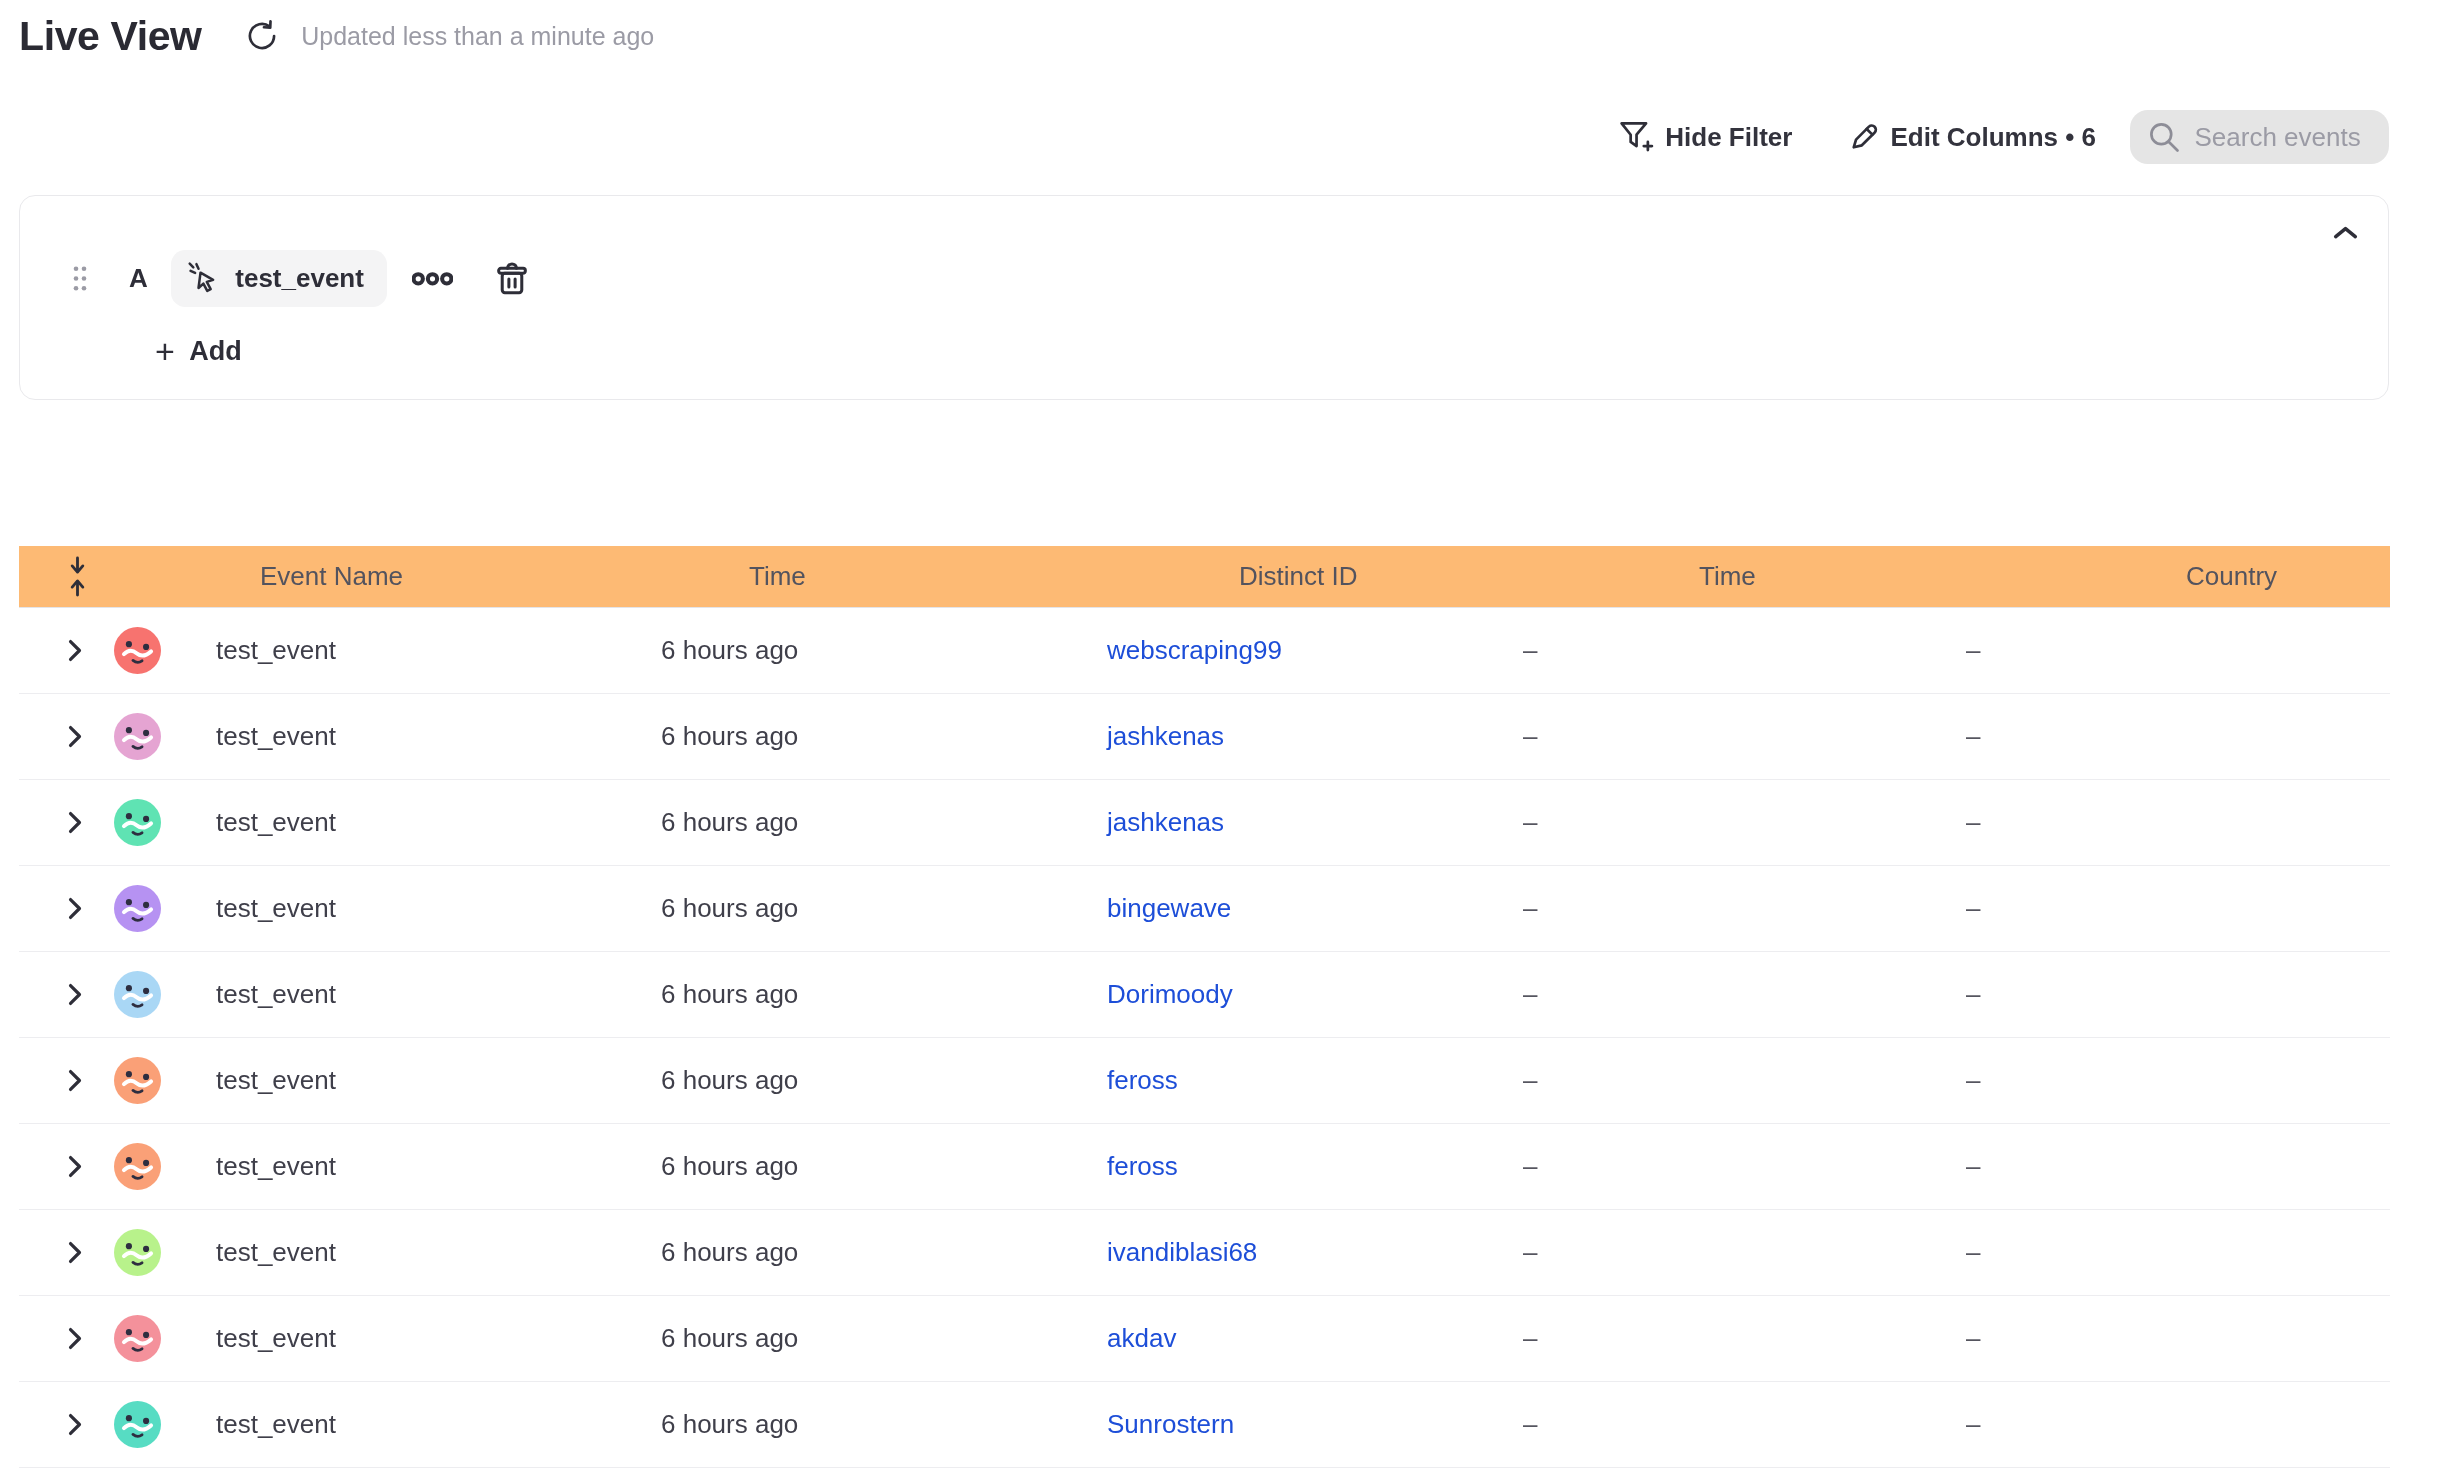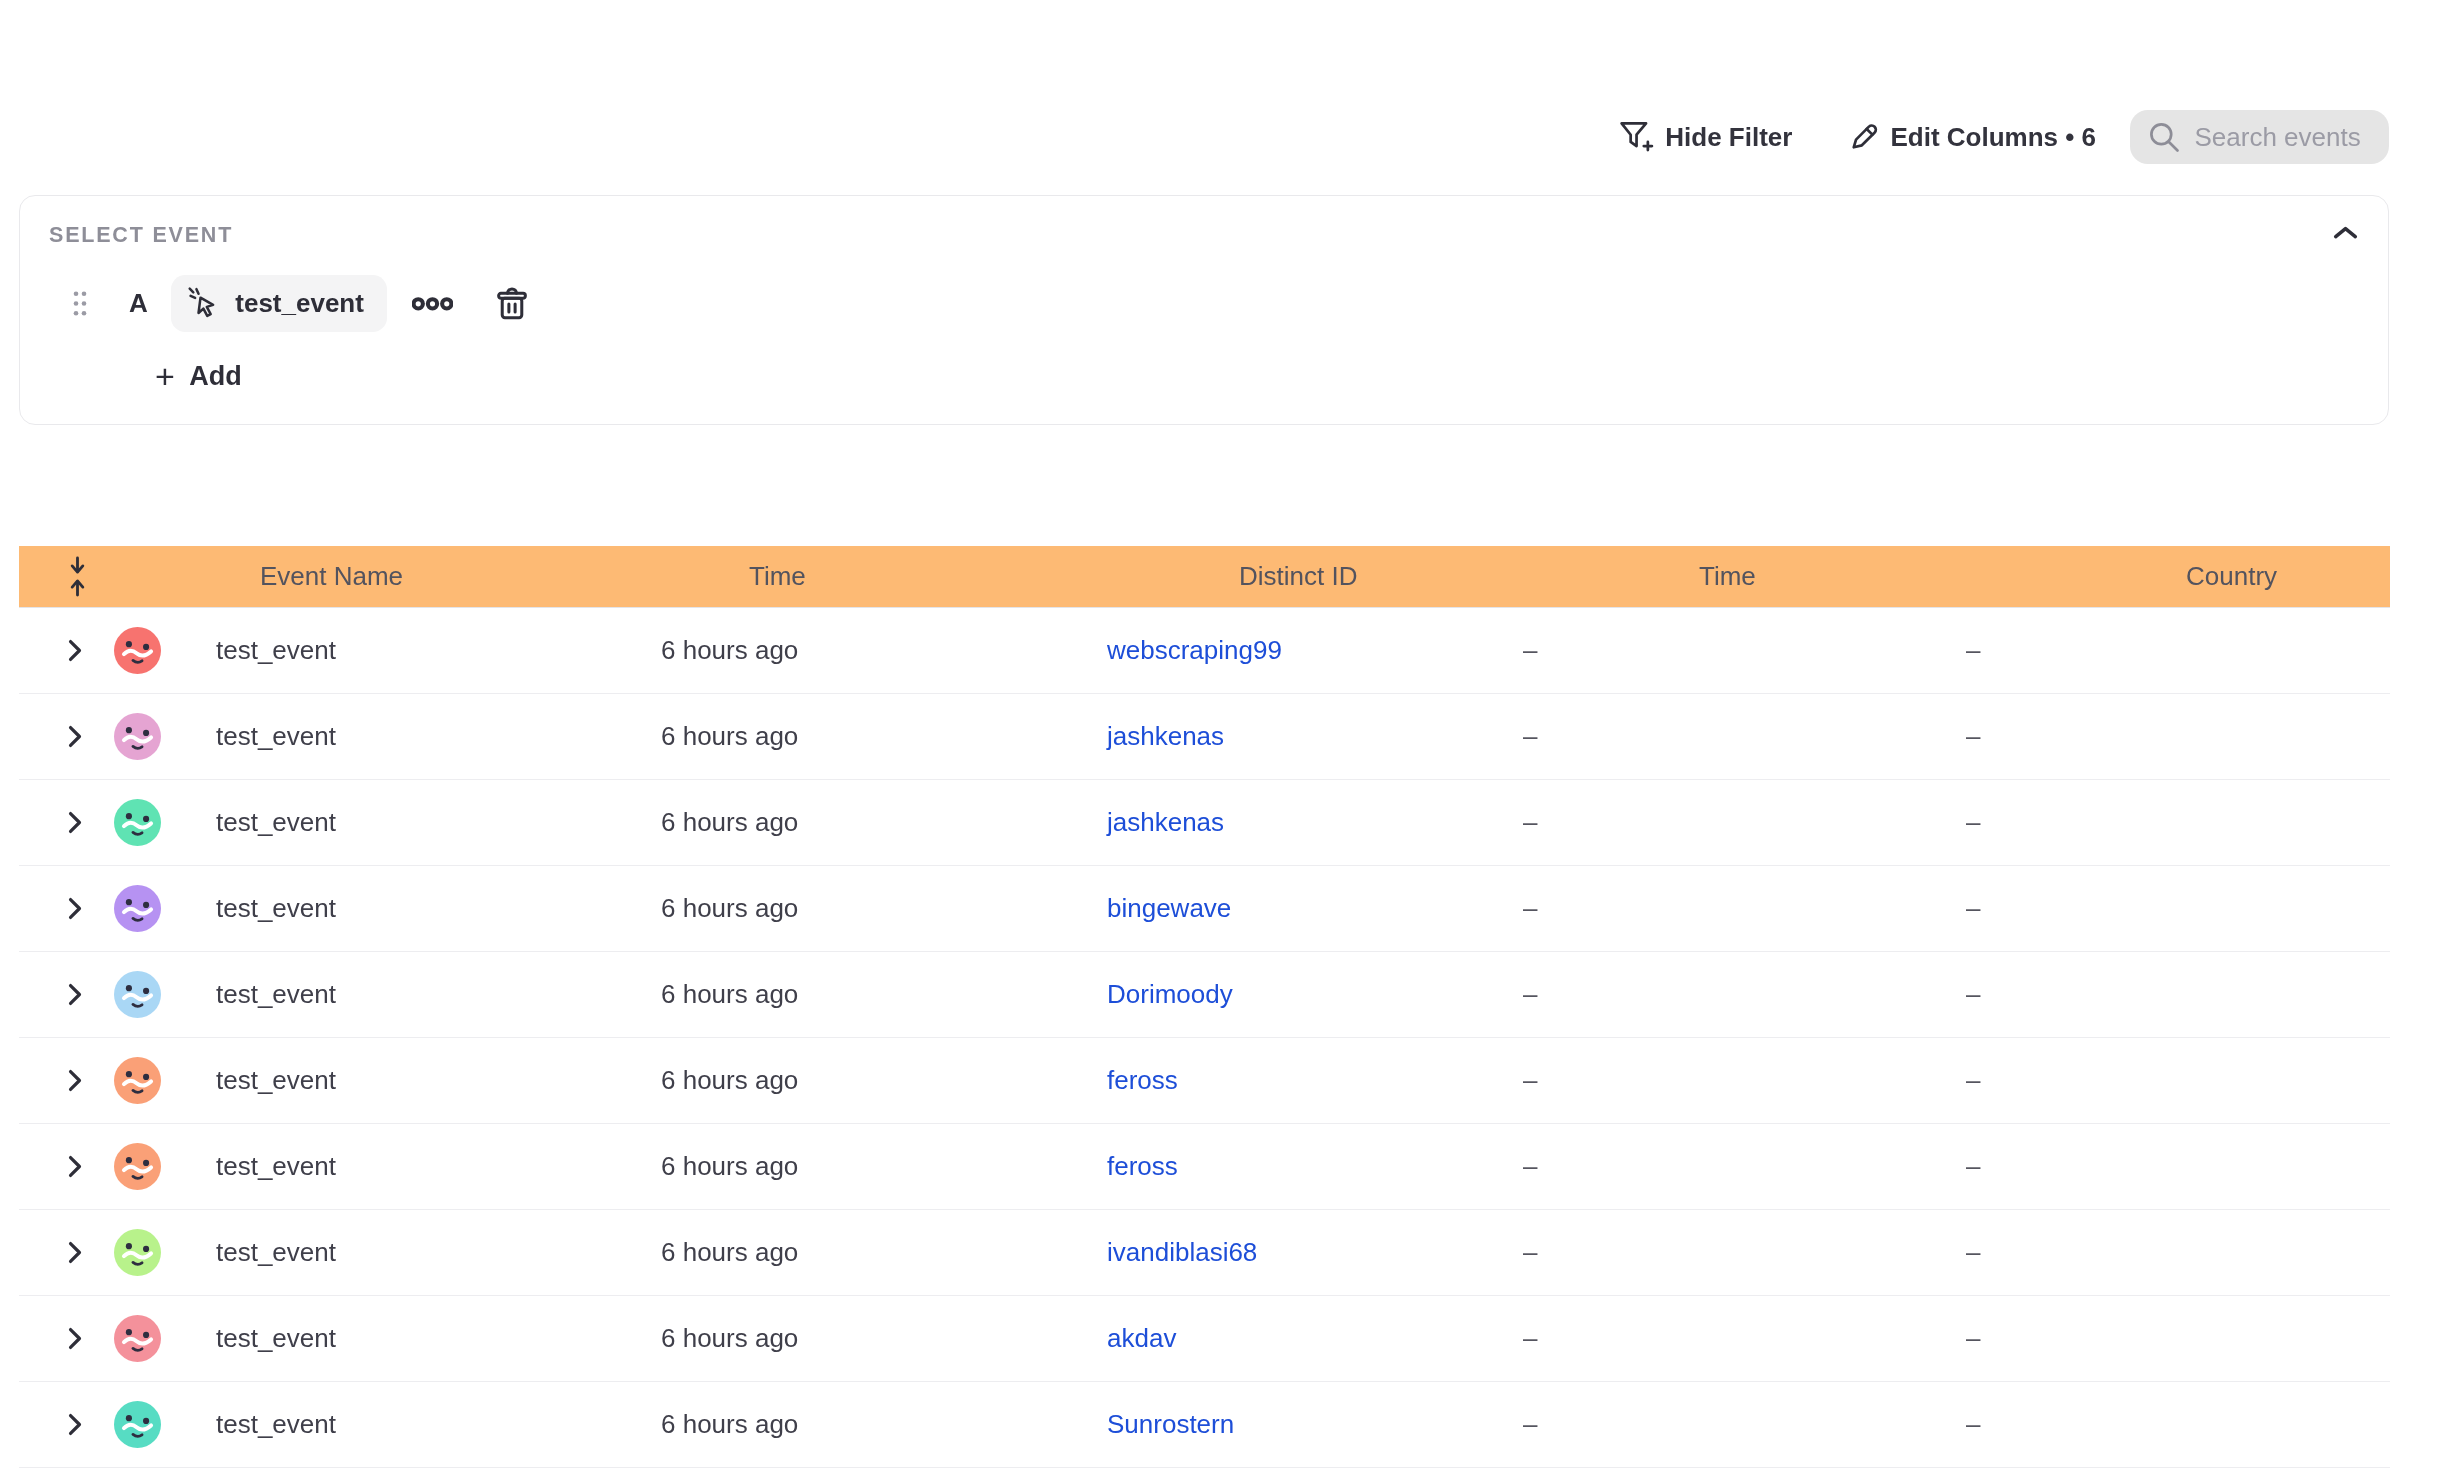--- a/index.html
+++ b/index.html
@@ -59,20 +59,32 @@
   .link { font-size: 26px; color: #1d4ed8; text-decoration: none; cursor: pointer; }
   .collapse-btn { background: transparent; border: none; cursor: pointer; display: flex; }
 
   svg { display: block; }
 </style>
 </head>
 <body>
 
 <div id="app">
 
+  <div class="page-header">
+    <h1 class="page-title">Live View</h1>
+    <button class="refresh-btn">
+      <span>
+        <svg width="34" height="34" viewBox="0 0 38 38" fill="none" stroke="#2e2e38" stroke-width="3" stroke-linecap="round" stroke-linejoin="round">
+          <path d="M32.5 19 a13.5 13.5 0 1 1 -5.2 -10.7"></path>
+          <polyline points="28.5,2.5 28.2,9.6 21.2,9.2"></polyline>
+        </svg>
+      </span>
+    </button>
+    <span class="updated-text">Updated less than a minute ago</span>
+  </div>
 
   <div class="toolbar">
     <button class="tool-btn">
       <span>
         <svg width="38" height="38" viewBox="0 0 42 42" fill="none" stroke="#2e2e38" stroke-width="3" stroke-linecap="round" stroke-linejoin="round">
           <path d="M4 6 h27 l-10.5 12.5 V31 l-6.5 -4.5 V18.5 Z"></path>
           <line x1="33" y1="26.5" x2="33" y2="35.5"></line>
           <line x1="28.5" y1="31" x2="37.5" y2="31"></line>
         </svg>
       </span>
@@ -93,21 +105,20 @@
           <circle cx="17" cy="17" r="11"></circle>
           <line x1="25.5" y1="25.5" x2="35" y2="35"></line>
         </svg>
       </span>
       <input type="text" placeholder="Search events" style="">
     </div>
   </div>
 
   <div class="panel">
     <div class="panel-section select-section">
-      <div class="section-label">SELECT EVENT</div>
       <button class="panel-chevron chev-up">
         <span>
           <svg width="27" height="16" viewBox="0 0 30 18" fill="none" stroke="#2e2e38" stroke-width="4" stroke-linecap="round" stroke-linejoin="round">
             <polyline points="4,13 15,4 26,13"></polyline>
           </svg>
         </span>
       </button>
       <div class="event-row">
         <span class="drag-handle">
           <svg width="16" height="29" viewBox="0 0 18 32" fill="#9b9ba5">

